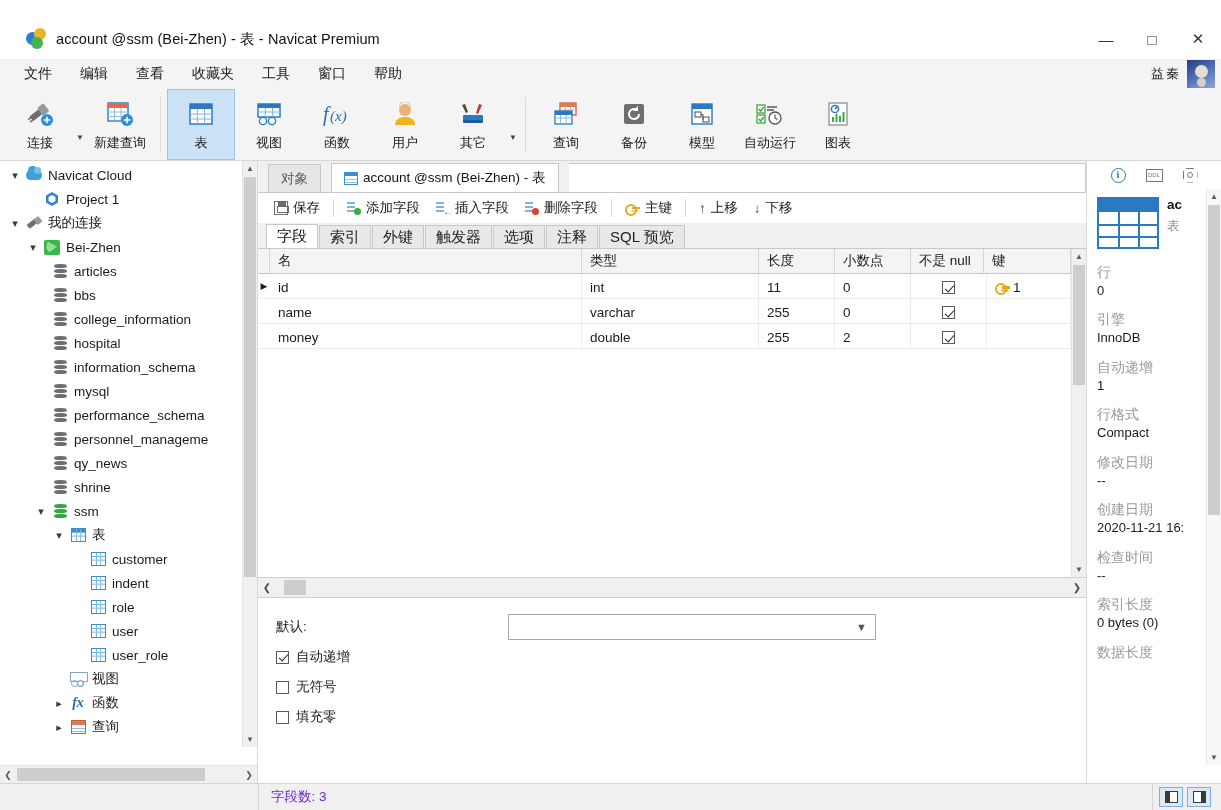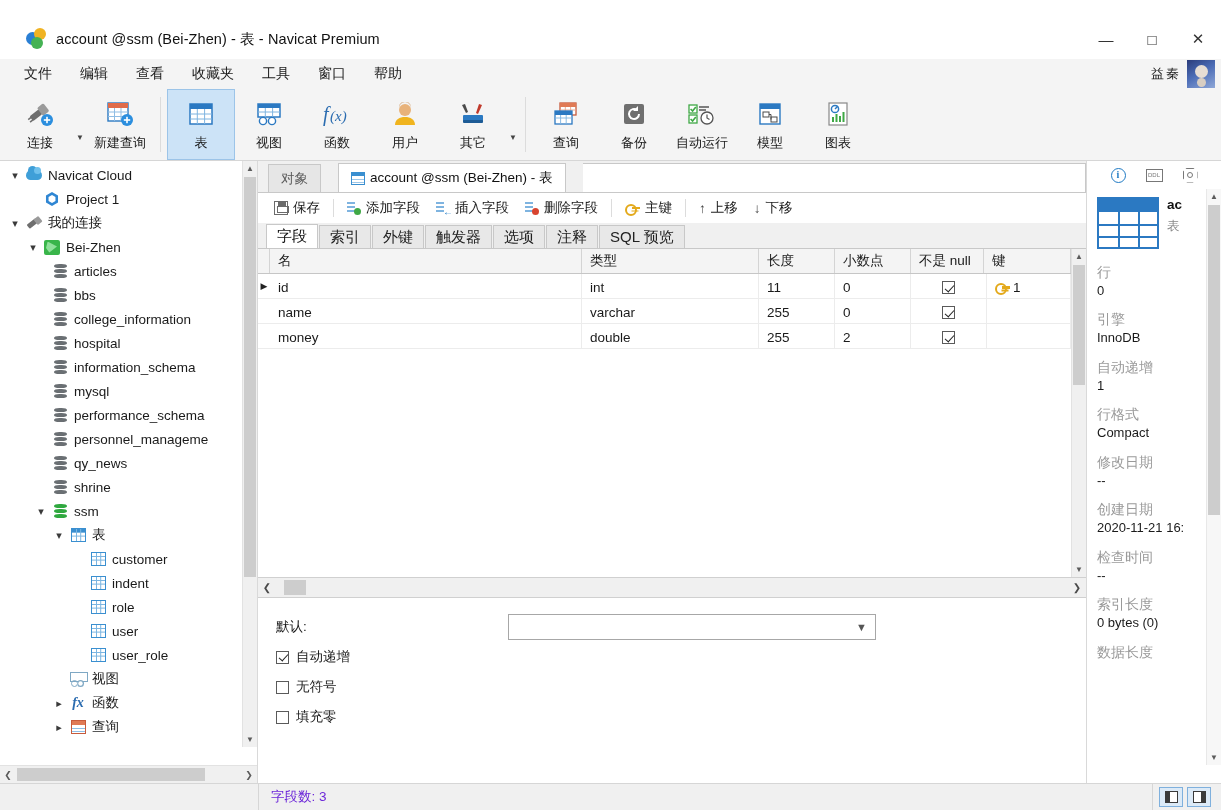--- a/index.html
+++ b/index.html
@@ -126,21 +126,21 @@
   .sb-hscroll .arw { width:16px; text-align:center; font-size:9px; color:#5b5b5b; }
   .sb-hscroll .thumb { position:absolute; left:17px; width:188px; top:2px; bottom:2px; background:#cdcdcd; }
 
   
   .center { flex:1; display:flex; flex-direction:column; min-width:0; background:#ffffff; }
 
   .tabstrip { height:32px; background:#f0f0f0; display:flex; align-items:flex-end; flex:none;
               border-bottom:1px solid #c8c8c8; padding-left:10px; }
   .wtab { height:28px; display:flex; align-items:center; gap:5px; padding:0 12px;
           font-size:13.5px; background:#e6e6e6; border:1px solid #c8c8c8; border-bottom:none;
-          color:#5a5a5a; margin-right:17px; }
+          color:#5a5a5a; margin-right:10px; }
   .wtab.active { background:#ffffff; color:#111; height:29px; border-color:#c8c8c8; }
   .tabfiller { flex:1; height:29px; background:#ffffff; border:1px solid #c8c8c8;
                border-bottom:none; border-left:none; }
   .ic-tabtbl { width:14px;height:13px;border:1.3px solid #3a8fd0;background:#fff;position:relative;flex:none; }
   .ic-tabtbl:before{content:"";position:absolute;left:0;right:0;top:0;height:3px;background:#3a8fd0;}
   .ic-tabtbl:after{content:"";position:absolute;left:0;right:0;top:6px;height:1px;background:#9cc6e8;
                    box-shadow:0 3px 0 #9cc6e8;}
 
   .ctoolbar { height:30px; display:flex; align-items:center; gap:0; flex:none;
               background:#ffffff; padding-left:8px; }
@@ -405,45 +405,45 @@
           <svg width="28" height="26" viewBox="0 0 28 26">
             <rect x="4" y="3" width="20" height="20" rx="2" fill="#6f6f6f"></rect>
             <path d="M19 13a5 5 0 1 1-2-4" fill="none" stroke="#fff" stroke-width="2"></path>
             <path d="M18 5v5h-5z" fill="#fff"></path>
           </svg>
         </div>
         <div class="rb-label">备份</div>
       </div>
       <div class="rb-btn">
         <div class="rb-ico">
+          <svg width="28" height="26" viewBox="0 0 28 26">
+            <rect x="4" y="3" width="20" height="20" fill="#fff" stroke="#2b79c2" stroke-width="1.4"></rect>
+            <rect x="4" y="3" width="20" height="5" fill="#2b79c2"></rect>
+            <rect x="7" y="11" width="6" height="5" fill="#fff" stroke="#4a4a4a" stroke-width="1"></rect>
+            <rect x="15" y="16" width="6" height="5" fill="#fff" stroke="#4a4a4a" stroke-width="1"></rect>
+            <path d="M13 13.5h2v5h0" stroke="#4a4a4a" stroke-width="1" fill="none"></path>
+          </svg>
+        </div>
+        <div class="rb-label">模型</div>
+      </div>
+      <div class="rb-btn">
+        <div class="rb-ico">
           <svg width="30" height="26" viewBox="0 0 30 26">
             <rect x="2" y="4" width="8" height="8" fill="#fff" stroke="#3fa845" stroke-width="1.3"></rect>
             <path d="M3.6 8l2 2 3.2-4" stroke="#3fa845" stroke-width="1.6" fill="none"></path>
             <rect x="2" y="14" width="8" height="8" fill="#fff" stroke="#3fa845" stroke-width="1.3"></rect>
             <path d="M3.6 18l2 2 3.2-4" stroke="#3fa845" stroke-width="1.6" fill="none"></path>
             <g stroke="#555" stroke-width="1.3">
                 <path d="M12 6h10M12 9h7"></path>
               </g>
             <circle cx="20" cy="17" r="6" fill="#fff" stroke="#555" stroke-width="1.3"></circle>
             <path d="M20 13.5V17l2.5 1.6" stroke="#555" stroke-width="1.2" fill="none"></path>
           </svg>
         </div>
         <div class="rb-label">自动运行</div>
-      </div>
-      <div class="rb-btn">
-        <div class="rb-ico">
-          <svg width="28" height="26" viewBox="0 0 28 26">
-            <rect x="4" y="3" width="20" height="20" fill="#fff" stroke="#2b79c2" stroke-width="1.4"></rect>
-            <rect x="4" y="3" width="20" height="5" fill="#2b79c2"></rect>
-            <rect x="7" y="11" width="6" height="5" fill="#fff" stroke="#4a4a4a" stroke-width="1"></rect>
-            <rect x="15" y="16" width="6" height="5" fill="#fff" stroke="#4a4a4a" stroke-width="1"></rect>
-            <path d="M13 13.5h2v5h0" stroke="#4a4a4a" stroke-width="1" fill="none"></path>
-          </svg>
-        </div>
-        <div class="rb-label">模型</div>
       </div>
       <div class="rb-btn">
         <div class="rb-ico">
           <svg width="28" height="26" viewBox="0 0 28 26">
             <rect x="5" y="2" width="18" height="22" fill="#fff" stroke="#888" stroke-width="1.2"></rect>
             <circle cx="11" cy="8" r="3.6" fill="none" stroke="#2b79c2" stroke-width="1.5"></circle>
             <path d="M11 8l3 -3" stroke="#2b79c2" stroke-width="1.5"></path>
             <rect x="8" y="16" width="2" height="5" fill="#3fa845"></rect>
             <rect x="11.5" y="13" width="2" height="8" fill="#3fa845"></rect>
             <rect x="15" y="15" width="2" height="6" fill="#3fa845"></rect>

